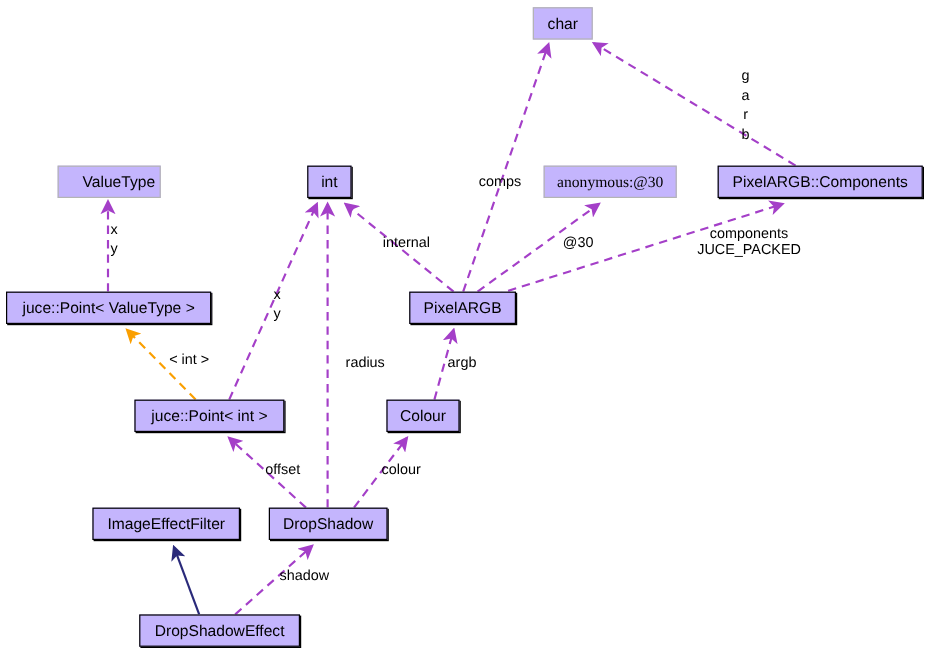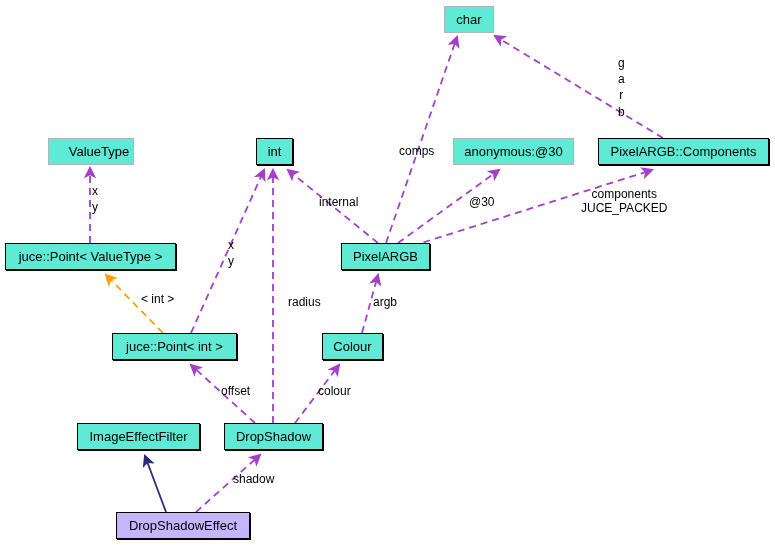--- a/index.html
+++ b/index.html
@@ -23,21 +23,21 @@
     top: 0;
     width: 775px;
     height: 545px;
   }
   .node {
     position: absolute;
     box-sizing: border-box;
     display: flex;
     align-items: center;
     justify-content: center;
-    background: #5eead4;
+    background: #c4b5fd;
     font-size: 13px;
     color: #000000;
     line-height: 1;
     white-space: nowrap;
     z-index: 3;
   }
   .node.solid {
     border: 1px solid #000000;
     box-shadow: 1px 1px 0 0 #000000;
   }
@@ -113,21 +113,21 @@
   </div>
 
   <div class="node light" style="left:48px;top:138px;width:86px;height:27px;padding-left:16px;">
     <span>ValueType</span>
   </div>
 
   <div class="node solid" style="left:256px;top:138px;width:37px;height:27px;">
     <span>int</span>
   </div>
 
-  <div class="node light" style="left:453px;top:138px;width:121px;height:27px;">
+  <div class="node light" style="left:453px;top:138px;width:111px;height:27px;font-family:Liberation Serif, serif;">
     <span>anonymous:@30</span>
   </div>
 
   <div class="node solid" style="left:598px;top:138px;width:171px;height:27px;">
     <span>PixelARGB::Components</span>
   </div>
 
   <div class="node solid" style="left:5px;top:243px;width:171px;height:27px;">
     <span>juce::Point&lt; ValueType &gt;</span>
   </div>

